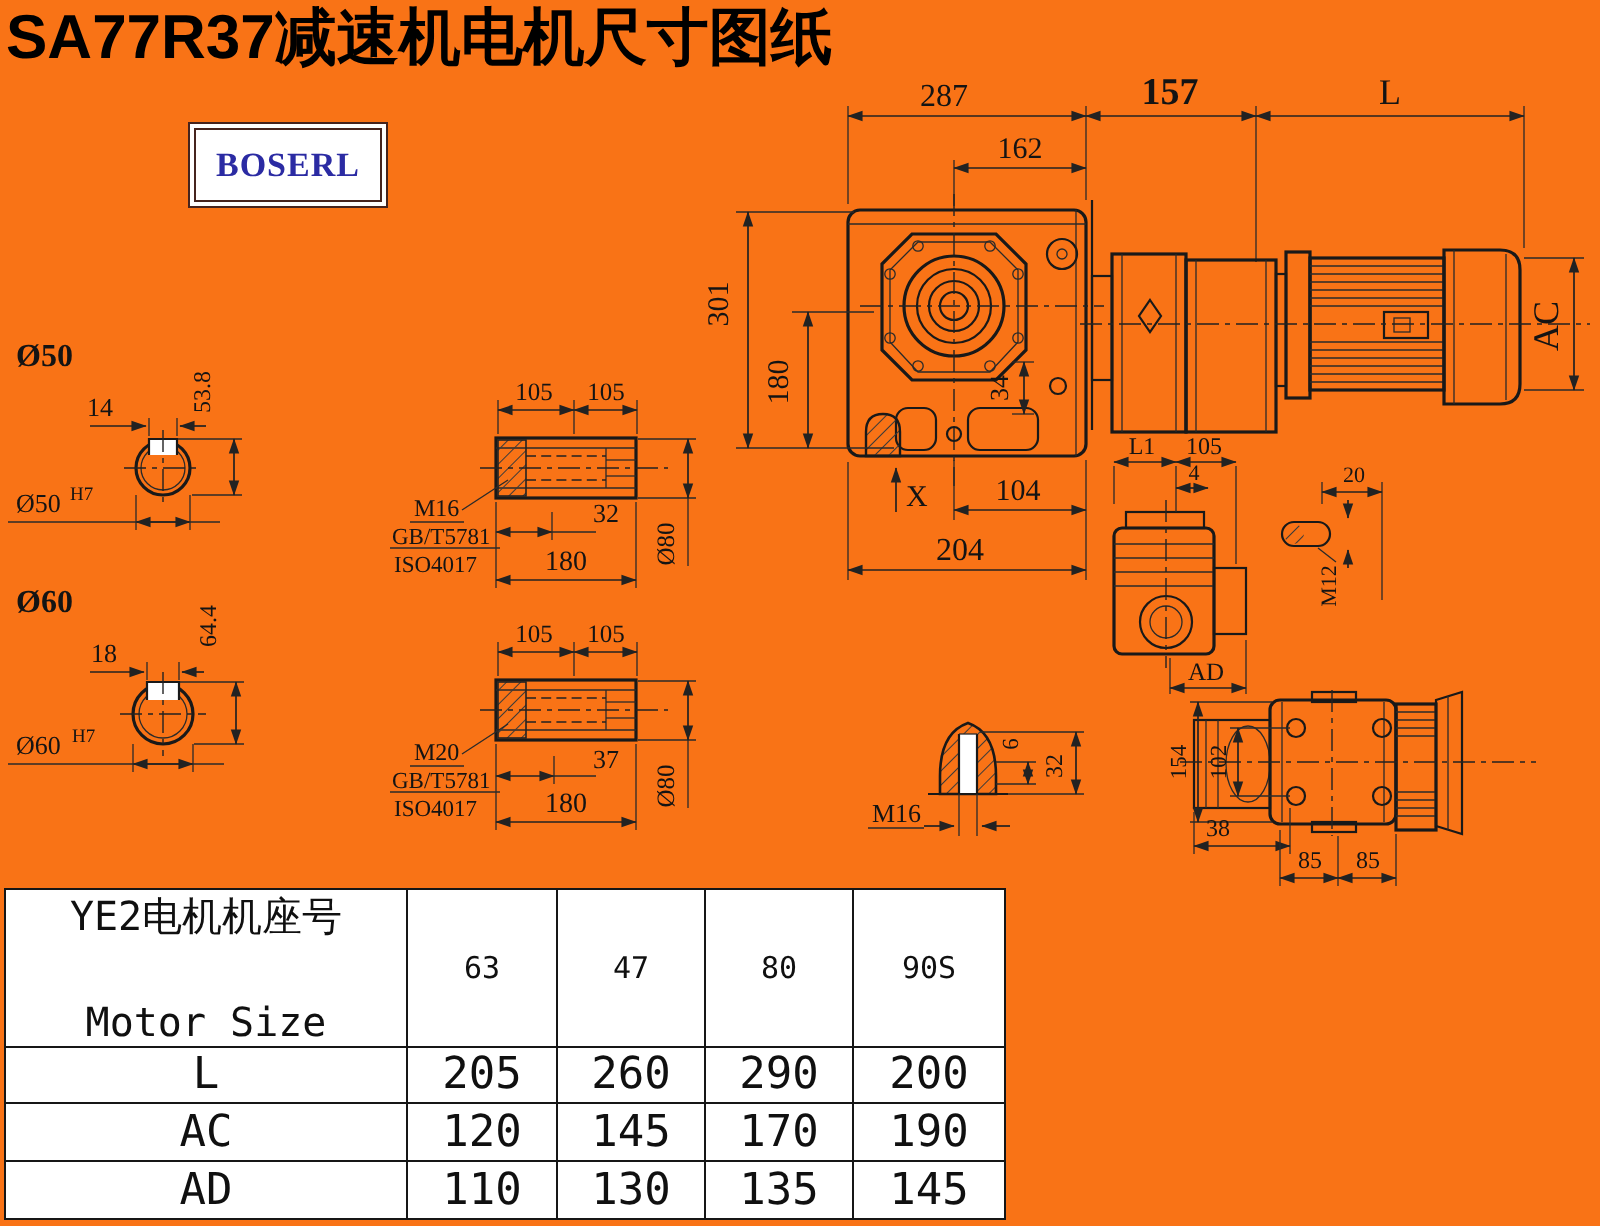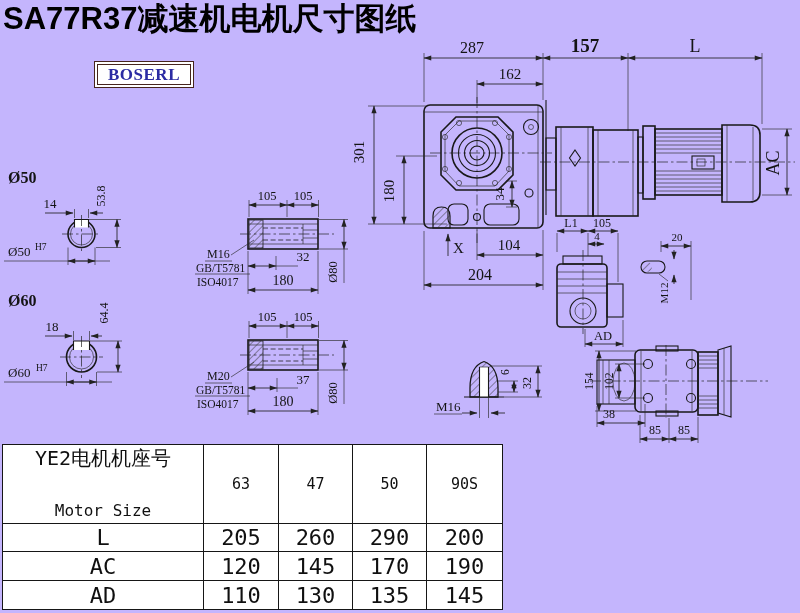--- a/index.html
+++ b/index.html
@@ -1,31 +1,31 @@
 <!DOCTYPE html>
 <html><head>
 <meta charset="utf-8">
 <style>
   html,body{margin:0;padding:0;background:#fff;}
-  .sheet{position:relative;width:800px;height:613px;background:#c4b5fd;overflow:hidden;font-family:"Liberation Sans",sans-serif;}
+  .sheet{position:relative;width:800px;height:613px;background:#f97316;overflow:hidden;font-family:"Liberation Sans",sans-serif;}
   .title{position:absolute;left:3px;top:-2px;margin:0;font-size:31px;font-weight:bold;color:#000;white-space:nowrap;font-family:"Liberation Sans",sans-serif;}
-  .logo{position:absolute;left:94px;top:61px;width:100px;height:27px;border:4px double #46241e;box-sizing:border-box;display:flex;align-items:center;justify-content:center;background:#fff;}
+  .logo{position:absolute;left:94px;top:61px;width:100px;height:43px;border:4px double #46241e;box-sizing:border-box;display:flex;align-items:center;justify-content:center;background:#fff;}
   .logo span{font-family:"Liberation Serif",serif;font-weight:bold;font-size:17px;color:#2b2ba3;letter-spacing:.5px;}
   svg.draw{position:absolute;left:0;top:0;}
   svg.draw text{fill:#141414;font-family:"Liberation Serif",serif;}
   .ol{fill:none;stroke:#191919;stroke-width:1.6;}
   .o2{fill:none;stroke:#191919;stroke-width:1.1;}
   .tn{fill:none;stroke:#2a2a2a;stroke-width:.65;}
   .dim{fill:none;stroke:#222;stroke-width:.85;}
   .cl{fill:none;stroke:#222;stroke-width:.7;stroke-dasharray:11 3 2.5 3;}
   .bore{fill:none;stroke:#222;stroke-width:.8;stroke-dasharray:5 2.6;}
   table.dims{position:absolute;left:2px;top:444px;border-collapse:collapse;table-layout:fixed;background:#fff;}
   table.dims th,table.dims td{border:1.7px solid #161616;text-align:center;vertical-align:middle;padding:0;color:#101010;font-weight:normal;font-family:"DejaVu Sans Mono","Liberation Mono",monospace;}
   .hdr-cn{display:block;font-size:20px;line-height:26px;}
-  .hdr-en{display:block;font-size:16px;line-height:24px;margin-top:28px;}
+  .hdr-en{display:block;font-size:20px;line-height:24px;margin-top:28px;}
   .sz{font-size:15px;}
   td.val,td.lbl{font-size:22px;}
 </style>
 </head>
 <body>
 
 <div class="sheet">
 
   <h1 class="title">SA77R37减速机电机尺寸图纸</h1>
 
@@ -405,21 +405,21 @@
         <col style="width:76px">
       </colgroup>
     <tbody>
         <tr style="height:54px">
       <th>
         <span class="hdr-cn">YE2电机机座号</span>
         <span class="hdr-en">Motor Size</span>
       </th>
       <th class="sz">63</th>
       <th class="sz">47</th>
-      <th class="sz">50</th>
+      <th class="sz">80</th>
       <th class="sz">90S</th>
     </tr>
     <tr style="height:28px">
       <td class="lbl">L</td>
       <td class="val">205</td>
       <td class="val">260</td>
       <td class="val">290</td>
       <td class="val">200</td>
     </tr>
     <tr style="height:29px">

